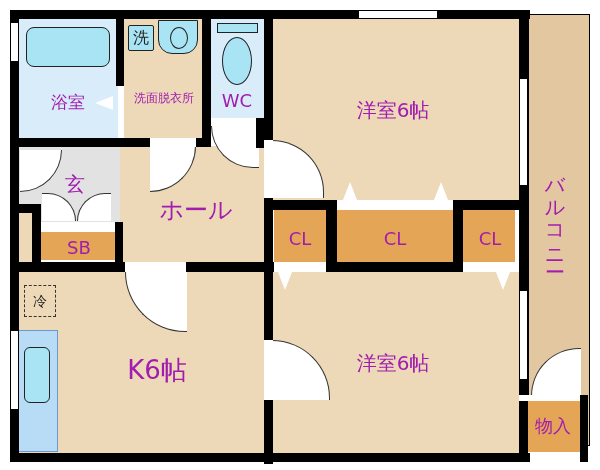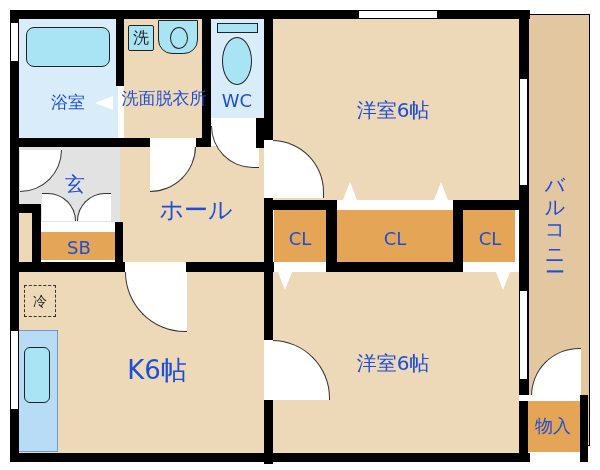--- a/index.html
+++ b/index.html
@@ -1,20 +1,20 @@
 <!DOCTYPE html>
 <html><head>
 <meta charset="utf-8">
 <style>
   html,body{margin:0;padding:0;background:#fff;}
   body{width:600px;height:470px;position:relative;overflow:hidden;font-family:"DejaVu Sans","Liberation Sans",sans-serif;}
   .abs{position:absolute;box-sizing:border-box;}
   .wall{position:absolute;background:#000;}
   .room{position:absolute;}
-  .label{position:absolute;color:#1d4ed8;white-space:nowrap;transform:translate(-50%,-50%);}
+  .label{position:absolute;color:#a21caf;white-space:nowrap;transform:translate(-50%,-50%);}
   .win{position:absolute;background:#fff;border:1px solid #000;box-sizing:border-box;}
   .door{position:absolute;background:#fff;}
   .arc{position:absolute;background:#fff;border:1px solid #333;box-sizing:border-box;}
 </style>
 </head>
 <body>
 
 <div class="room" style="left:18px;top:18px;width:100px;height:120px;background:#D8ECFA;"></div>
 <div class="room" style="left:124px;top:18px;width:80px;height:120px;background:#EDD9B8;"></div>
 <div class="room" style="left:211px;top:18px;width:54px;height:100px;background:#D8ECFA;"></div>
@@ -103,21 +103,21 @@
 <div class="door" style="left:150px;top:138px;width:46px;height:9px;"></div>
 <div class="door" style="left:125px;top:262px;width:61px;height:10px;"></div>
 <div class="door" style="left:264px;top:140px;width:9px;height:58px;"></div>
 <div class="door" style="left:264px;top:340px;width:9px;height:60px;"></div>
 <div class="door" style="left:337px;top:200px;width:116px;height:10px;"></div>
 <div class="door" style="left:274px;top:262px;width:52px;height:10px;"></div>
 <div class="door" style="left:463px;top:262px;width:52px;height:10px;"></div>
 <div class="door" style="left:41px;top:222px;width:74px;height:10px;"></div>
 
 <span class="label" style="left:68px;top:102px;font-size:17px;">浴室</span>
-<span class="label" style="left:164px;top:98px;font-size:17px;">洗面脱衣所</span>
+<span class="label" style="left:164px;top:98px;font-size:12px;">洗面脱衣所</span>
 <span class="label" style="left:237px;top:100px;font-size:18px;">WC</span>
 <span class="label" style="left:393px;top:110px;font-size:20px;">洋室6帖</span>
 <span class="label" style="left:75px;top:184px;font-size:20px;">玄</span>
 <span class="label" style="left:79px;top:247px;font-size:18px;">SB</span>
 <span class="label" style="left:196px;top:210px;font-size:24px;">ホール</span>
 <span class="label" style="left:300px;top:238px;font-size:18px;">CL</span>
 <span class="label" style="left:395px;top:238px;font-size:18px;">CL</span>
 <span class="label" style="left:490px;top:238px;font-size:18px;">CL</span>
 <span class="label" style="left:157px;top:370px;font-size:26px;">K6帖</span>
 <span class="label" style="left:393px;top:363px;font-size:20px;">洋室6帖</span>

